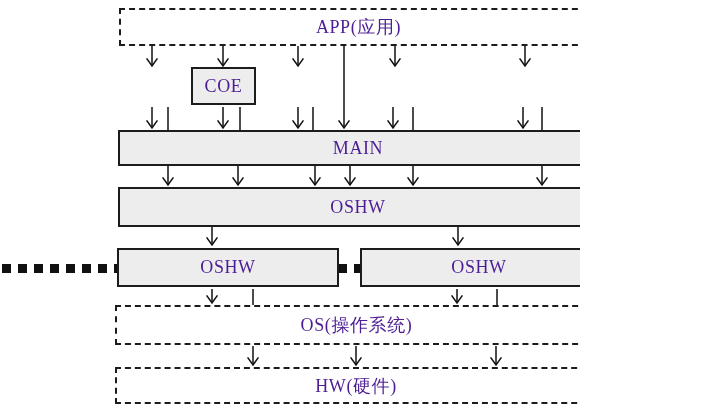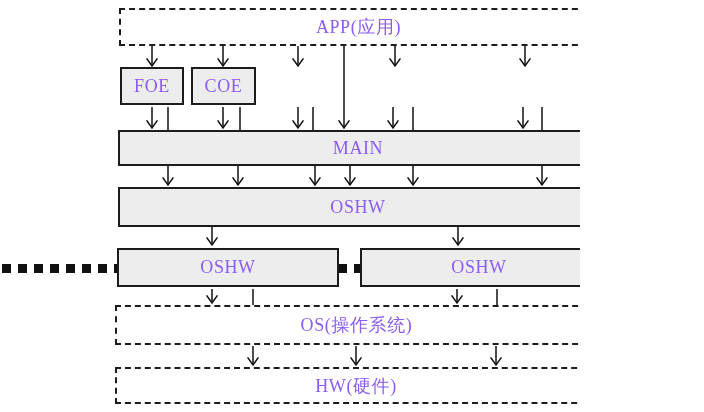--- a/index.html
+++ b/index.html
@@ -2,21 +2,21 @@
 <html style="--bg: #ffffff; --box-fill: #ededed; --border: #1c1c1c; --divider: #111111;"><head>
 <meta charset="utf-8">
 <style>
   html, body { margin: 0; padding: 0; background: #ffffff; }
   .stage {
     position: relative;
     width: 580px;
     height: 412px;
     background: var(--bg, #ffffff);
     font-family: "Liberation Serif", "DejaVu Serif", serif;
-    color: #8b5cf6;
+    color: #4c1d95;
     overflow: hidden;
   }
   .box {
     position: absolute;
     box-sizing: border-box;
     display: flex;
     align-items: center;
     justify-content: center;
     font-size: 18px;
     letter-spacing: 0.6px;
@@ -54,23 +54,20 @@
 <body>
 
 <div class="stage">
 
   <div class="partition-strip"></div>
 
   <div class="box dashed" style="left:119px;top:8px;width:479px;height:38px">
     <span class="lbl">APP(应用)</span>
   </div>
 
-  <div class="box" style="left:120px;top:67px;width:64px;height:38px">
-    <span class="lbl">FOE</span>
-  </div>
   <div class="box" style="left:191px;top:67px;width:65px;height:38px">
     <span class="lbl">COE</span>
   </div>
 
   <div class="box" style="left:118px;top:130px;width:480px;height:36px">
     <span class="lbl">MAIN</span>
   </div>
 
   <div class="box" style="left:118px;top:187px;width:480px;height:40px">
     <span class="lbl">OSHW</span>

